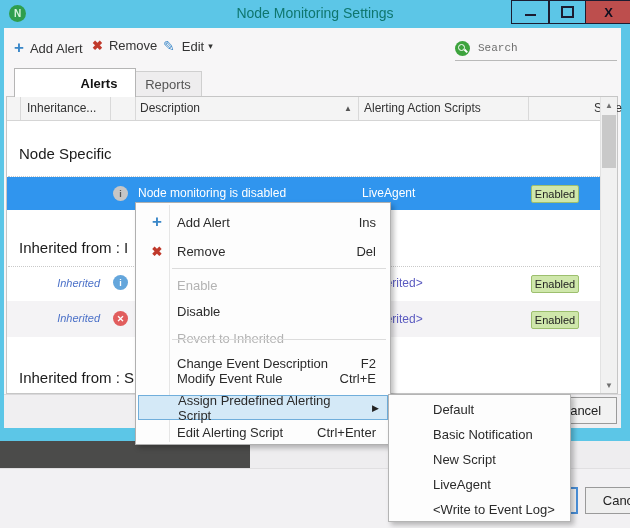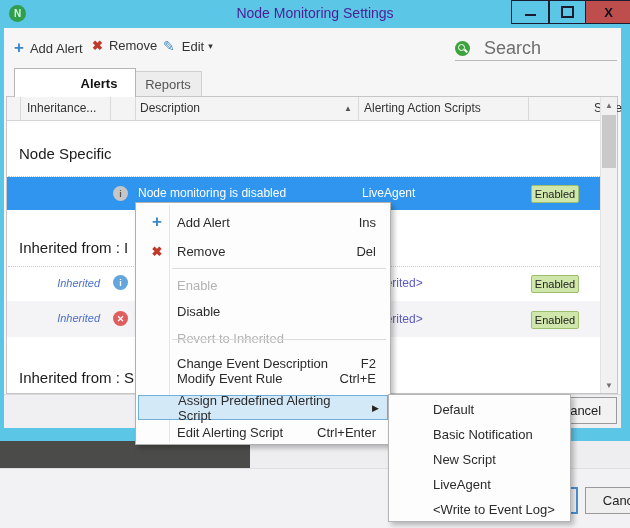--- a/index.html
+++ b/index.html
@@ -15,40 +15,40 @@
   .btn{background:#efefef;border:1px solid #9a9a9a;font-size:13px;color:#222;
        display:flex;align-items:center;justify-content:center;}
   .btn-focused{background:#f5f5f5;border:2px solid #4a90d9;}
 
   
   .titlebar{left:0;top:0;width:630px;height:28px;background:#5cc6e7;}
   .border-l{left:0;top:28px;width:4px;height:413px;background:#5cc6e7;}
   .border-r{left:621px;top:28px;width:9px;height:413px;background:#5cc6e7;}
   .border-b{left:0;top:428px;width:630px;height:13px;background:#5cc6e7;}
   .client{left:4px;top:28px;width:617px;height:400px;background:#f7f6f7;}
-  .title-text{left:0;top:5px;width:630px;text-align:center;font-size:14px;color:#4c1d95;}
+  .title-text{left:0;top:5px;width:630px;text-align:center;font-size:14px;color:#0f766e;}
   .applogo{left:9px;top:5px;width:17px;height:17px;border-radius:50%;background:#2f9e4d;
            color:#d7f3dd;font-size:10px;font-weight:bold;display:flex;align-items:center;justify-content:center;}
   .winbtn{top:0;height:22px;border:1px solid #1c1c30;display:flex;align-items:center;justify-content:center;}
   .glyph-min{width:11px;height:2px;background:#1c1c30;margin-top:6px;}
   .glyph-max{width:9px;height:8px;border:2px solid #1c1c30;}
   .glyph-close{font-size:13px;font-weight:bold;color:#101020;}
 
   
   .tool-item{top:38px;display:flex;align-items:center;font-size:13px;color:#333;}
   .tool-plus{color:#3a87c8;font-weight:bold;font-size:17px;}
   .tool-x{color:#c0392b;font-weight:bold;font-size:13px;}
   .tool-pencil{color:#3a87c8;font-size:14px;}
   .caret{font-size:9px;color:#333;margin-left:4px;}
   .search-wrap{left:455px;top:36px;width:162px;height:24px;border-bottom:1px solid #b9b9b9;display:flex;align-items:center;}
   .search-circle{width:15px;height:15px;border-radius:50%;background:#3da33d;position:relative;flex:0 0 15px;}
   .search-ring{position:absolute;left:3px;top:3px;width:5px;height:5px;border:1.5px solid #fff;border-radius:50%;}
   .search-handle{position:absolute;left:9px;top:9px;width:4px;height:1.5px;background:#fff;transform:rotate(45deg);}
-  .search-input{border:0;outline:0;background:transparent;font-size:18px;color:#555;margin-left:12px;width:130px;
-                font-family:Liberation Sans, sans-serif;}
+  .search-input{border:0;outline:0;background:transparent;font-size:11px;color:#555;margin-left:6px;width:130px;
+                font-family:Liberation Mono, monospace;}
   .search-input::placeholder{color:#6e6e6e;opacity:1;}
 
   
   .tab{top:68px;height:28px;display:flex;align-items:center;justify-content:center;font-size:13px;padding-left:48px;}
   .tab-active{left:14px;width:72px;background:#fff;border:1px solid #b5b5b5;border-bottom:0;color:#111;font-weight:bold;z-index:3;}
   .tab-inactive{left:86px;width:66px;top:71px;height:25px;background:#eeedee;border:1px solid #cfcfcf;border-bottom:0;color:#555;}
 
   
   .panel{left:6px;top:96px;width:612px;height:298px;background:#fff;border:1px solid #c6c6c6;box-sizing:border-box;}
   .hdr-row{left:0;top:0;width:593px;height:23px;background:#f4f4f4;border-bottom:1px solid #d5d5d5;}

